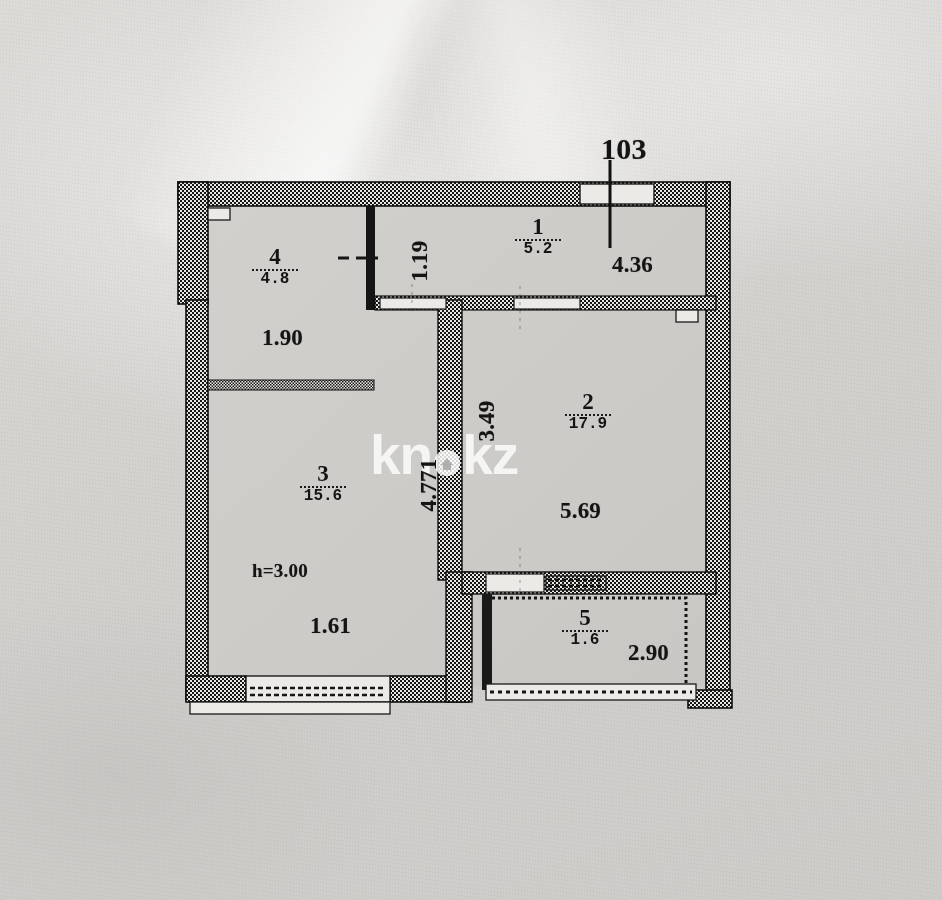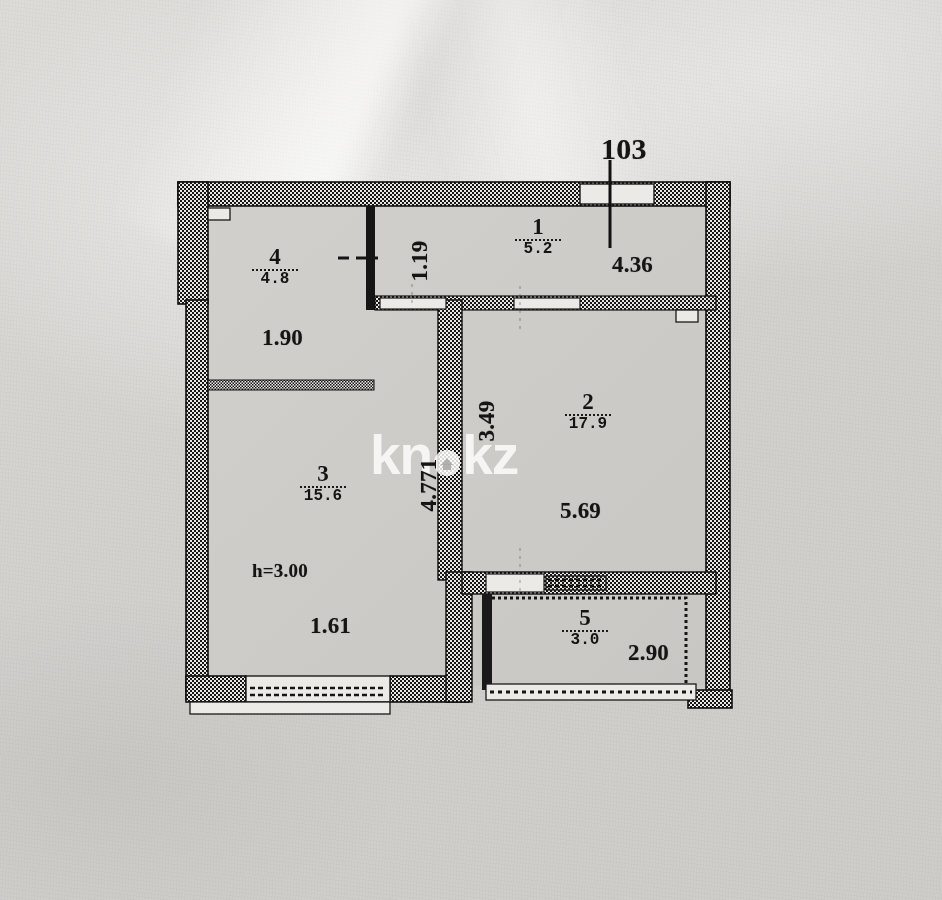--- a/index.html
+++ b/index.html
@@ -300,17 +300,17 @@
     <span class="bar"></span>
     <span class="den">15.6</span>
   </div>
   <div class="lbl dim-v" style="left:403px; top:472px; transform:rotate(-90deg);">4.771</div>
   <div class="lbl hgt" style="left:252px; top:560px;">h=3.00</div>
   <div class="lbl dim" style="left:310px; top:613px;">1.61</div>
 
   <div class="frac" style="left:562px; top:606px;">
     <span class="num">5</span>
     <span class="bar"></span>
-    <span class="den">3.0</span>
+    <span class="den">1.6</span>
   </div>
   <div class="lbl dim" style="left:628px; top:640px;">2.90</div>
 
 </div>
 
 </body></html>

